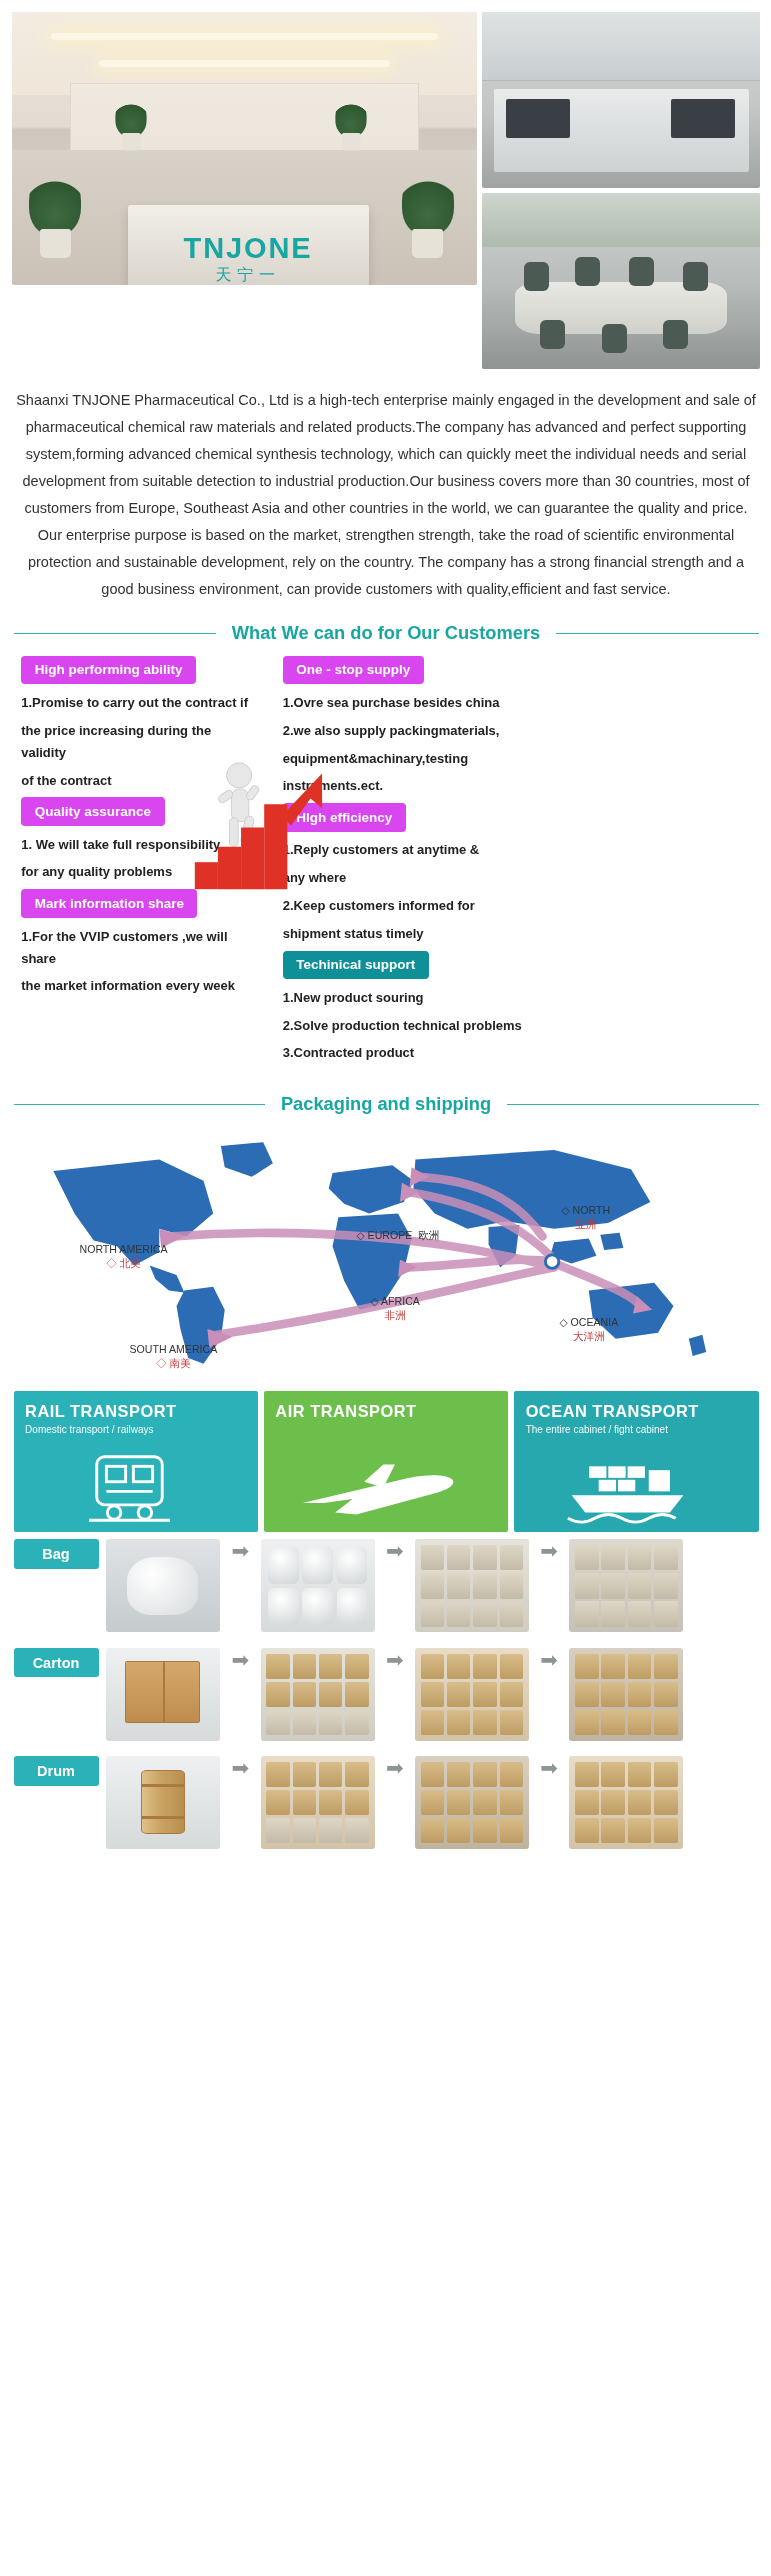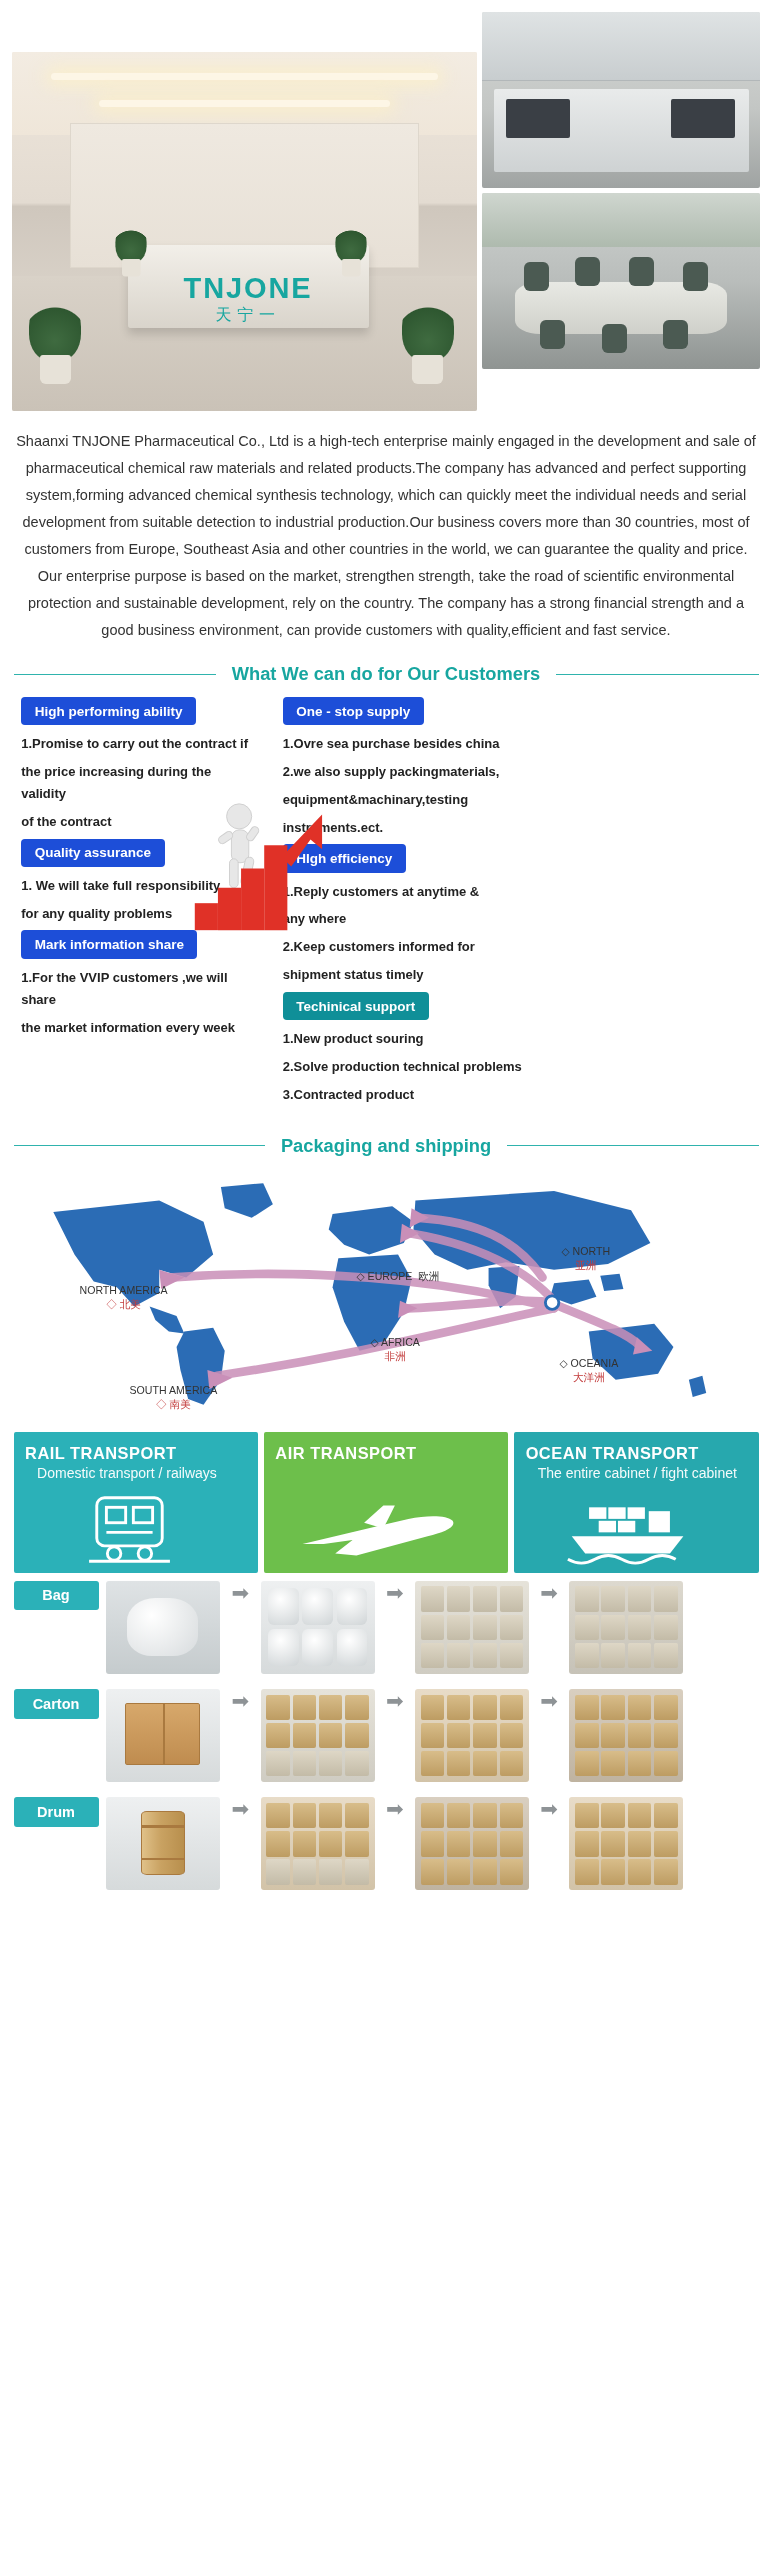--- a/index.html
+++ b/index.html
@@ -12,25 +12,24 @@
   }
   .page { width: 772px; position: relative; }
 
   
   .banner {
     display: flex;
     gap: 5.8px;
     padding: 11.6px 11.6px 0 11.6px;
   }
   .banner-left {
-    width: 471px; height: 359px;
+    width: 471px; height: 273px;
     border-radius: 1.9px;
     position: relative; overflow: hidden;
     background: linear-gradient(#efe7dc 0%, #e3dbd1 42%, #cfc7bd 43%, #e6e0d7 100%);
-    margin-top: 40px;
   }
   .banner-right { display:flex; flex-direction:column; gap:5.8px; }
   .banner-r1, .banner-r2 {
     width: 278px; height: 176px; border-radius:1.9px; overflow:hidden; position:relative;
   }
   .banner-r1 { background: linear-gradient(#d7d9d7 0%, #c3c6c4 55%, #9fa3a2 100%); }
   .banner-r2 { background: linear-gradient(#cfd3d1 0%, #b9bdbb 50%, #8f9492 100%); }
 
   
   .ceil {
@@ -132,21 +131,21 @@
   .sec-head.center .txt { margin:0 5.8px; }
 
   
   .wwd {
     position:relative; padding: 5.8px 13.5px 9.6px 13.5px; min-height: 318px;
   }
   .wwd-grid {
     display:grid; grid-template-columns: 246px 1fr; column-gap:17.4px; row-gap:13.5px;
   }
   .pill {
-    display:inline-block; background:#1d4ed8; color:#fff;
+    display:inline-block; background:#d946ef; color:#fff;
     font-size:13.5px; font-weight:bold; padding:6.8px 13.5px; border-radius:3.9px;
     margin-bottom:7.7px;
   }
   .pill.dark { background:#0f8f98; }
   .block p {
     margin:0 0 5.8px 0; font-size:13px; line-height:22px; color:#222; font-weight:bold;
   }
   .col-left .block { padding-left:7.7px; }
   .col-right .block { padding-left:5.8px; }
 
@@ -169,21 +168,21 @@
 
   
   .transport {
     display:flex; gap:5.8px; padding: 9.6px 13.5px 0 13.5px;
   }
   .tcard { flex:1; height:141px; border-radius:1.9px; position:relative; padding:11.6px 11.6px 0 11.6px; color:#fff; }
   .tcard.rail { background:#2bb1b8; }
   .tcard.ocean { background:#27a8ae; }
   .tcard.air { background:#6dbf4b; }
   .tcard .t-title { font-size:16.4px; font-weight:bold; letter-spacing:0.5px; }
-  .tcard .t-sub { font-size:14px; margin-top:2.9px; opacity:.95;margin-left:12px; }
+  .tcard .t-sub { font-size:10px; margin-top:2.9px; opacity:.95; }
   .tcard .t-icon { position:absolute; left:0; right:0; bottom:5.8px; height:77px; }
 
   
   .prow {
     display:flex; align-items:flex-start; gap:7.7px; padding: 7.7px 13.5px;
   }
   .plabel {
     width:85px; flex:none; background:#2bb1b8; color:#fff; font-size:14.5px; font-weight:bold;
     text-align:center; padding:6.8px 0; border-radius:2.9px;
   }

